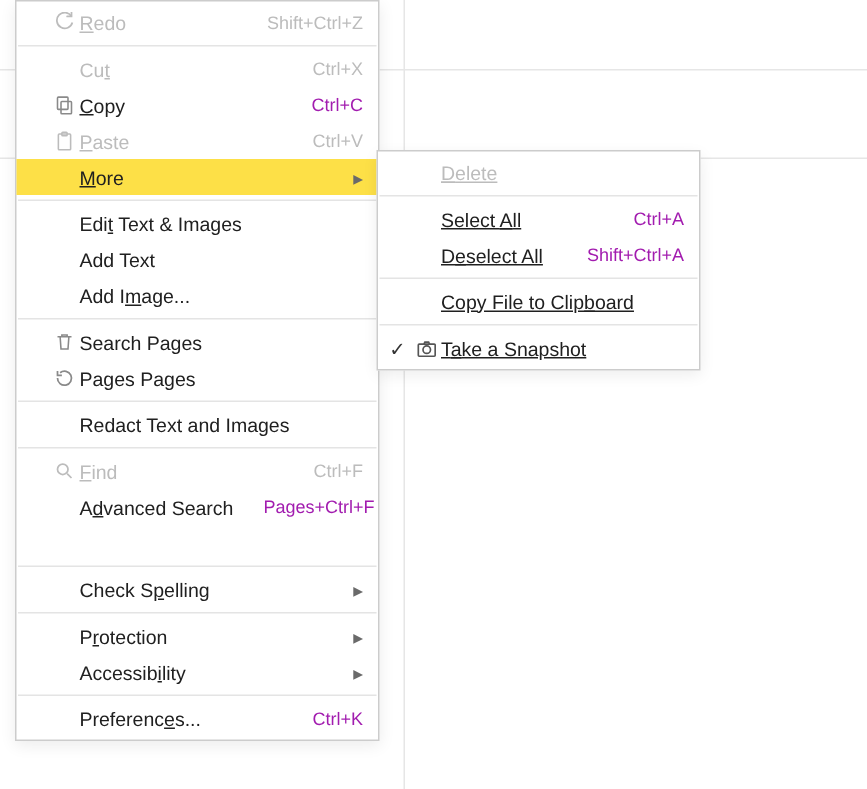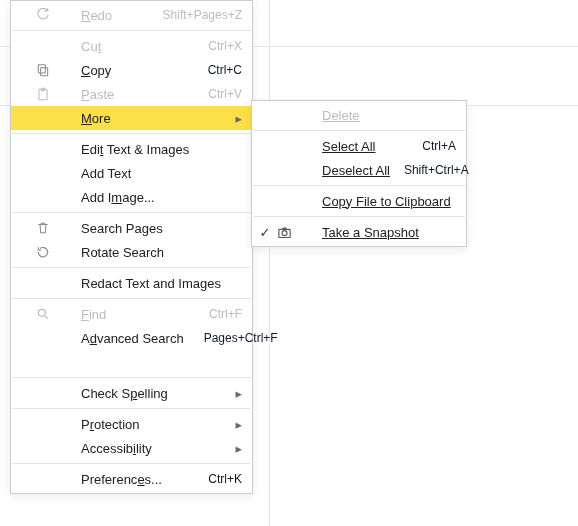--- a/index.html
+++ b/index.html
@@ -54,25 +54,24 @@
     height: 18px;
     flex: 0 0 20px;
     display: inline-flex;
     align-items: center;
     justify-content: center;
     color: #8a8a8a;
   }
   .item .label {
     flex: 1 1 auto;
     padding-right: 20px;
-    margin-left: 28px;
   }
   .item .shortcut {
     flex: 0 0 auto;
-    color: #0f172a;
+    color: #a21caf;
     font-size: 12px;
   }
   .item.disabled .label,
   .item.disabled .shortcut,
   .item.disabled .icon { color: #bcbcbc; }
   .item .arrow {
     flex: 0 0 10px;
     text-align: right;
     color: #6a6a6a;
   }
@@ -98,21 +97,21 @@
 
   <div class="item disabled">
     <span class="tick"></span>
     <span class="icon">
       <svg width="14" height="14" viewBox="0 0 24 24" fill="none" stroke="currentColor" stroke-width="2">
           <path d="M20 5 A9 9 0 1 0 21 12"></path>
           <path d="M15 5 L20 5 L20 0" stroke-linecap="round"></path>
         </svg>
     </span>
     <span class="label"><span class="ul">R</span>edo</span>
-    <span class="shortcut">Shift+Pages+Z</span>
+    <span class="shortcut">Shift+Ctrl+Z</span>
   </div>
 
   <div class="sep"></div>
 
   <div class="item disabled">
     <span class="tick"></span>
       <span class="icon"></span>
     <span class="label">Cu<span class="ul">t</span></span>
     <span class="shortcut">Ctrl+X</span>
   </div>
@@ -178,21 +177,21 @@
     <span class="label">Search Pages</span>
   </div>
   <div class="item">
     <span class="tick"></span>
     <span class="icon">
       <svg width="14" height="14" viewBox="0 0 24 24" fill="none" stroke="currentColor" stroke-width="2">
           <path d="M4 12a8 8 0 1 0 3-6"></path>
           <path d="M4 4v5h5"></path>
         </svg>
     </span>
-    <span class="label">Rotate Search</span>
+    <span class="label">Pages Pages</span>
   </div>
 
   <div class="sep"></div>
 
   <div class="item">
     <span class="tick"></span>
       <span class="icon"></span>
     <span class="label">Redact Text and Images</span>
   </div>
 

